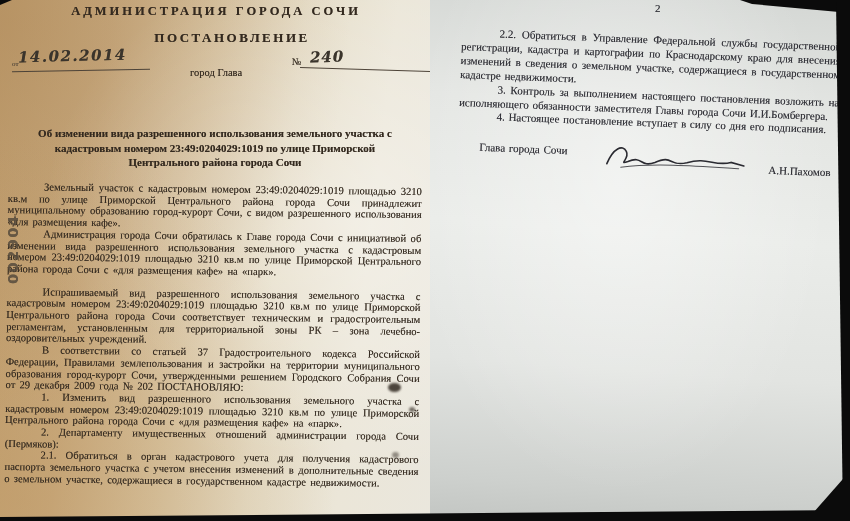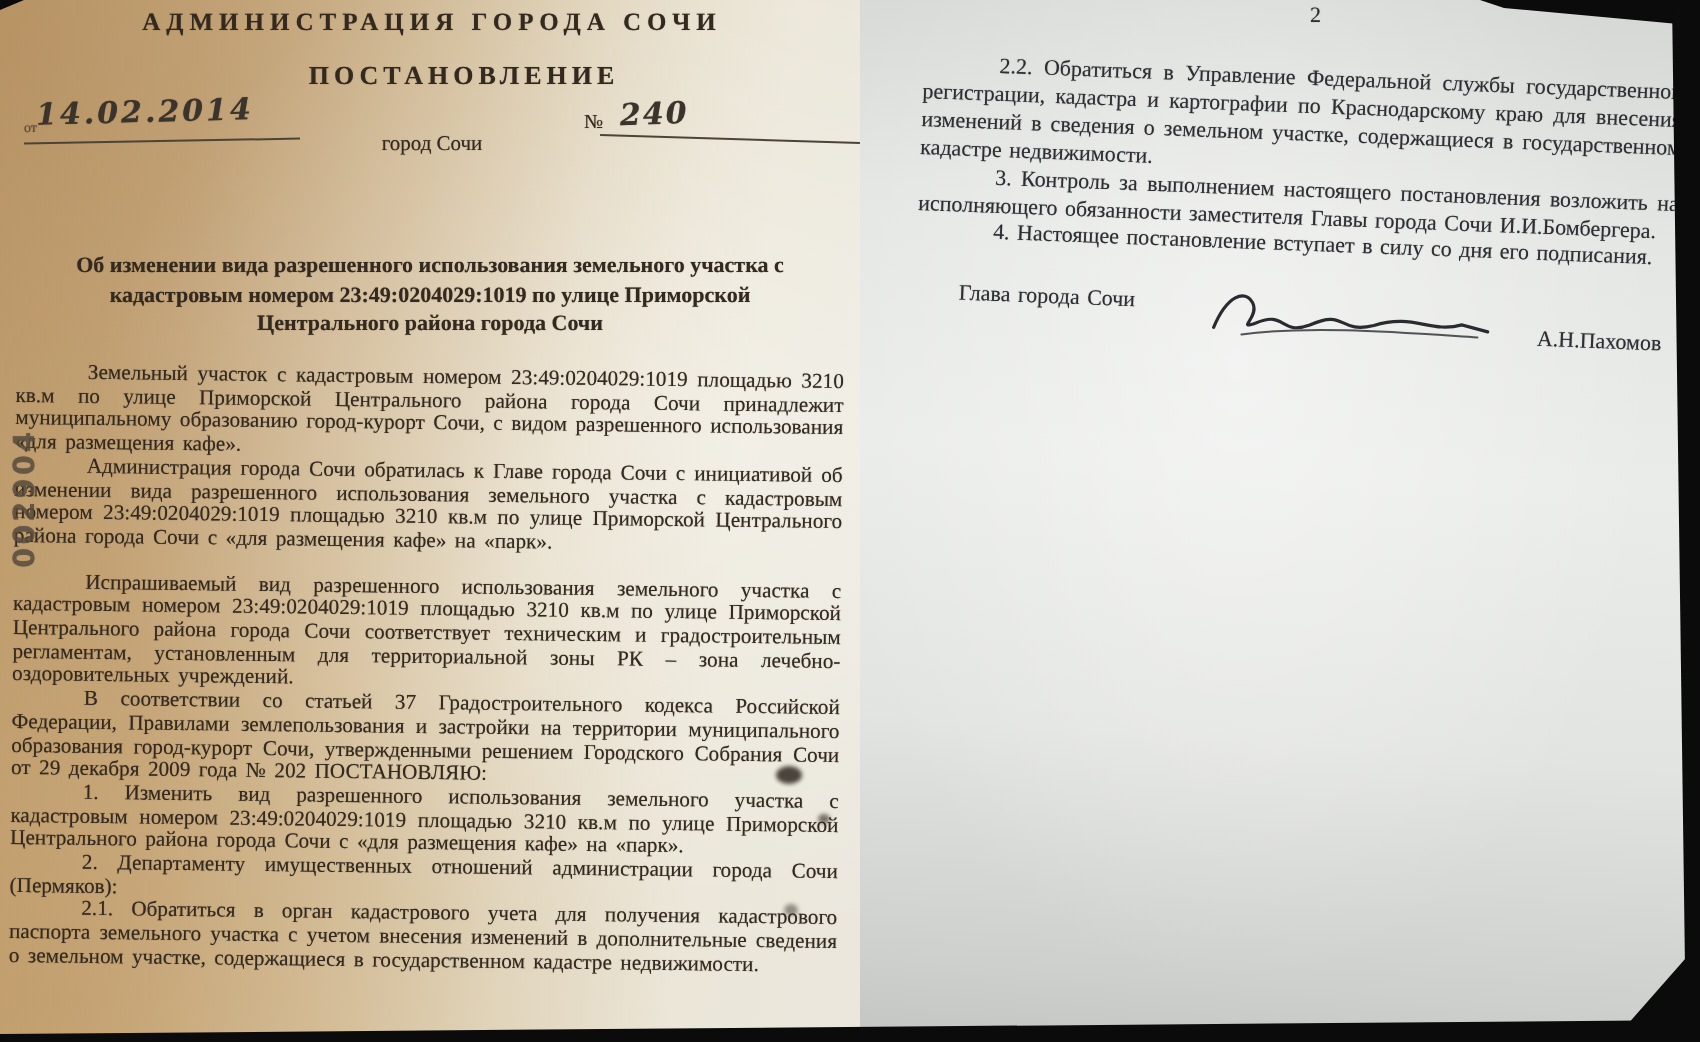--- a/index.html
+++ b/index.html
@@ -66,21 +66,21 @@
     <div class="doctype">ПОСТАНОВЛЕНИЕ</div>
 
     <span class="date-prefix">от</span>
     <span class="hw hw-date">14.02.2014</span>
     <div class="date-underline"></div>
 
     <span class="num-label">№</span>
     <span class="hw hw-num">240</span>
     <div class="num-underline"></div>
 
-    <div class="place">город Сочи</div>
+    <div class="place">город Глава</div>
     <div class="title">Об изменении вида разрешенного использования земельного участка с кадастровым номером 23:49:0204029:1019 по улице Приморской Центрального района города Сочи</div>
 
     <div class="body1">
       <p>Земельный участок с кадастровым номером 23:49:0204029:1019 площадью 3210 кв.м по улице Приморской Центрального района города Сочи принадлежит муниципальному образованию город-курорт Сочи, с видом разрешенного использования «для размещения кафе».</p>
       <p>Администрация города Сочи обратилась к Главе города Сочи с инициативой об изменении вида разрешенного использования земельного участка с кадастровым номером 23:49:0204029:1019 площадью 3210 кв.м по улице Приморской Центрального района города Сочи с «для размещения кафе» на «парк».</p>
       <p class="gap">Испрашиваемый вид разрешенного использования земельного участка с кадастровым номером 23:49:0204029:1019 площадью 3210 кв.м по улице Приморской Центрального района города Сочи соответствует техническим и градостроительным регламентам, установленным для территориальной зоны РК – зона лечебно-оздоровительных учреждений.</p>
       <p>В соответствии со статьей 37 Градостроительного кодекса Российской Федерации, Правилами землепользования и застройки на территории муниципального образования город-курорт Сочи, утвержденными решением Городского Собрания Сочи от 29 декабря 2009 года № 202 ПОСТАНОВЛЯЮ:</p>
       <p>1. Изменить вид разрешенного использования земельного участка с кадастровым номером 23:49:0204029:1019 площадью 3210 кв.м по улице Приморской Центрального района города Сочи с «для размещения кафе» на «парк».</p>
       <p>2. Департаменту имущественных отношений администрации города Сочи (Пермяков):</p>
       <p>2.1. Обратиться в орган кадастрового учета для получения кадастрового паспорта земельного участка с учетом внесения изменений в дополнительные сведения о земельном участке, содержащиеся в государственном кадастре недвижимости.</p>

